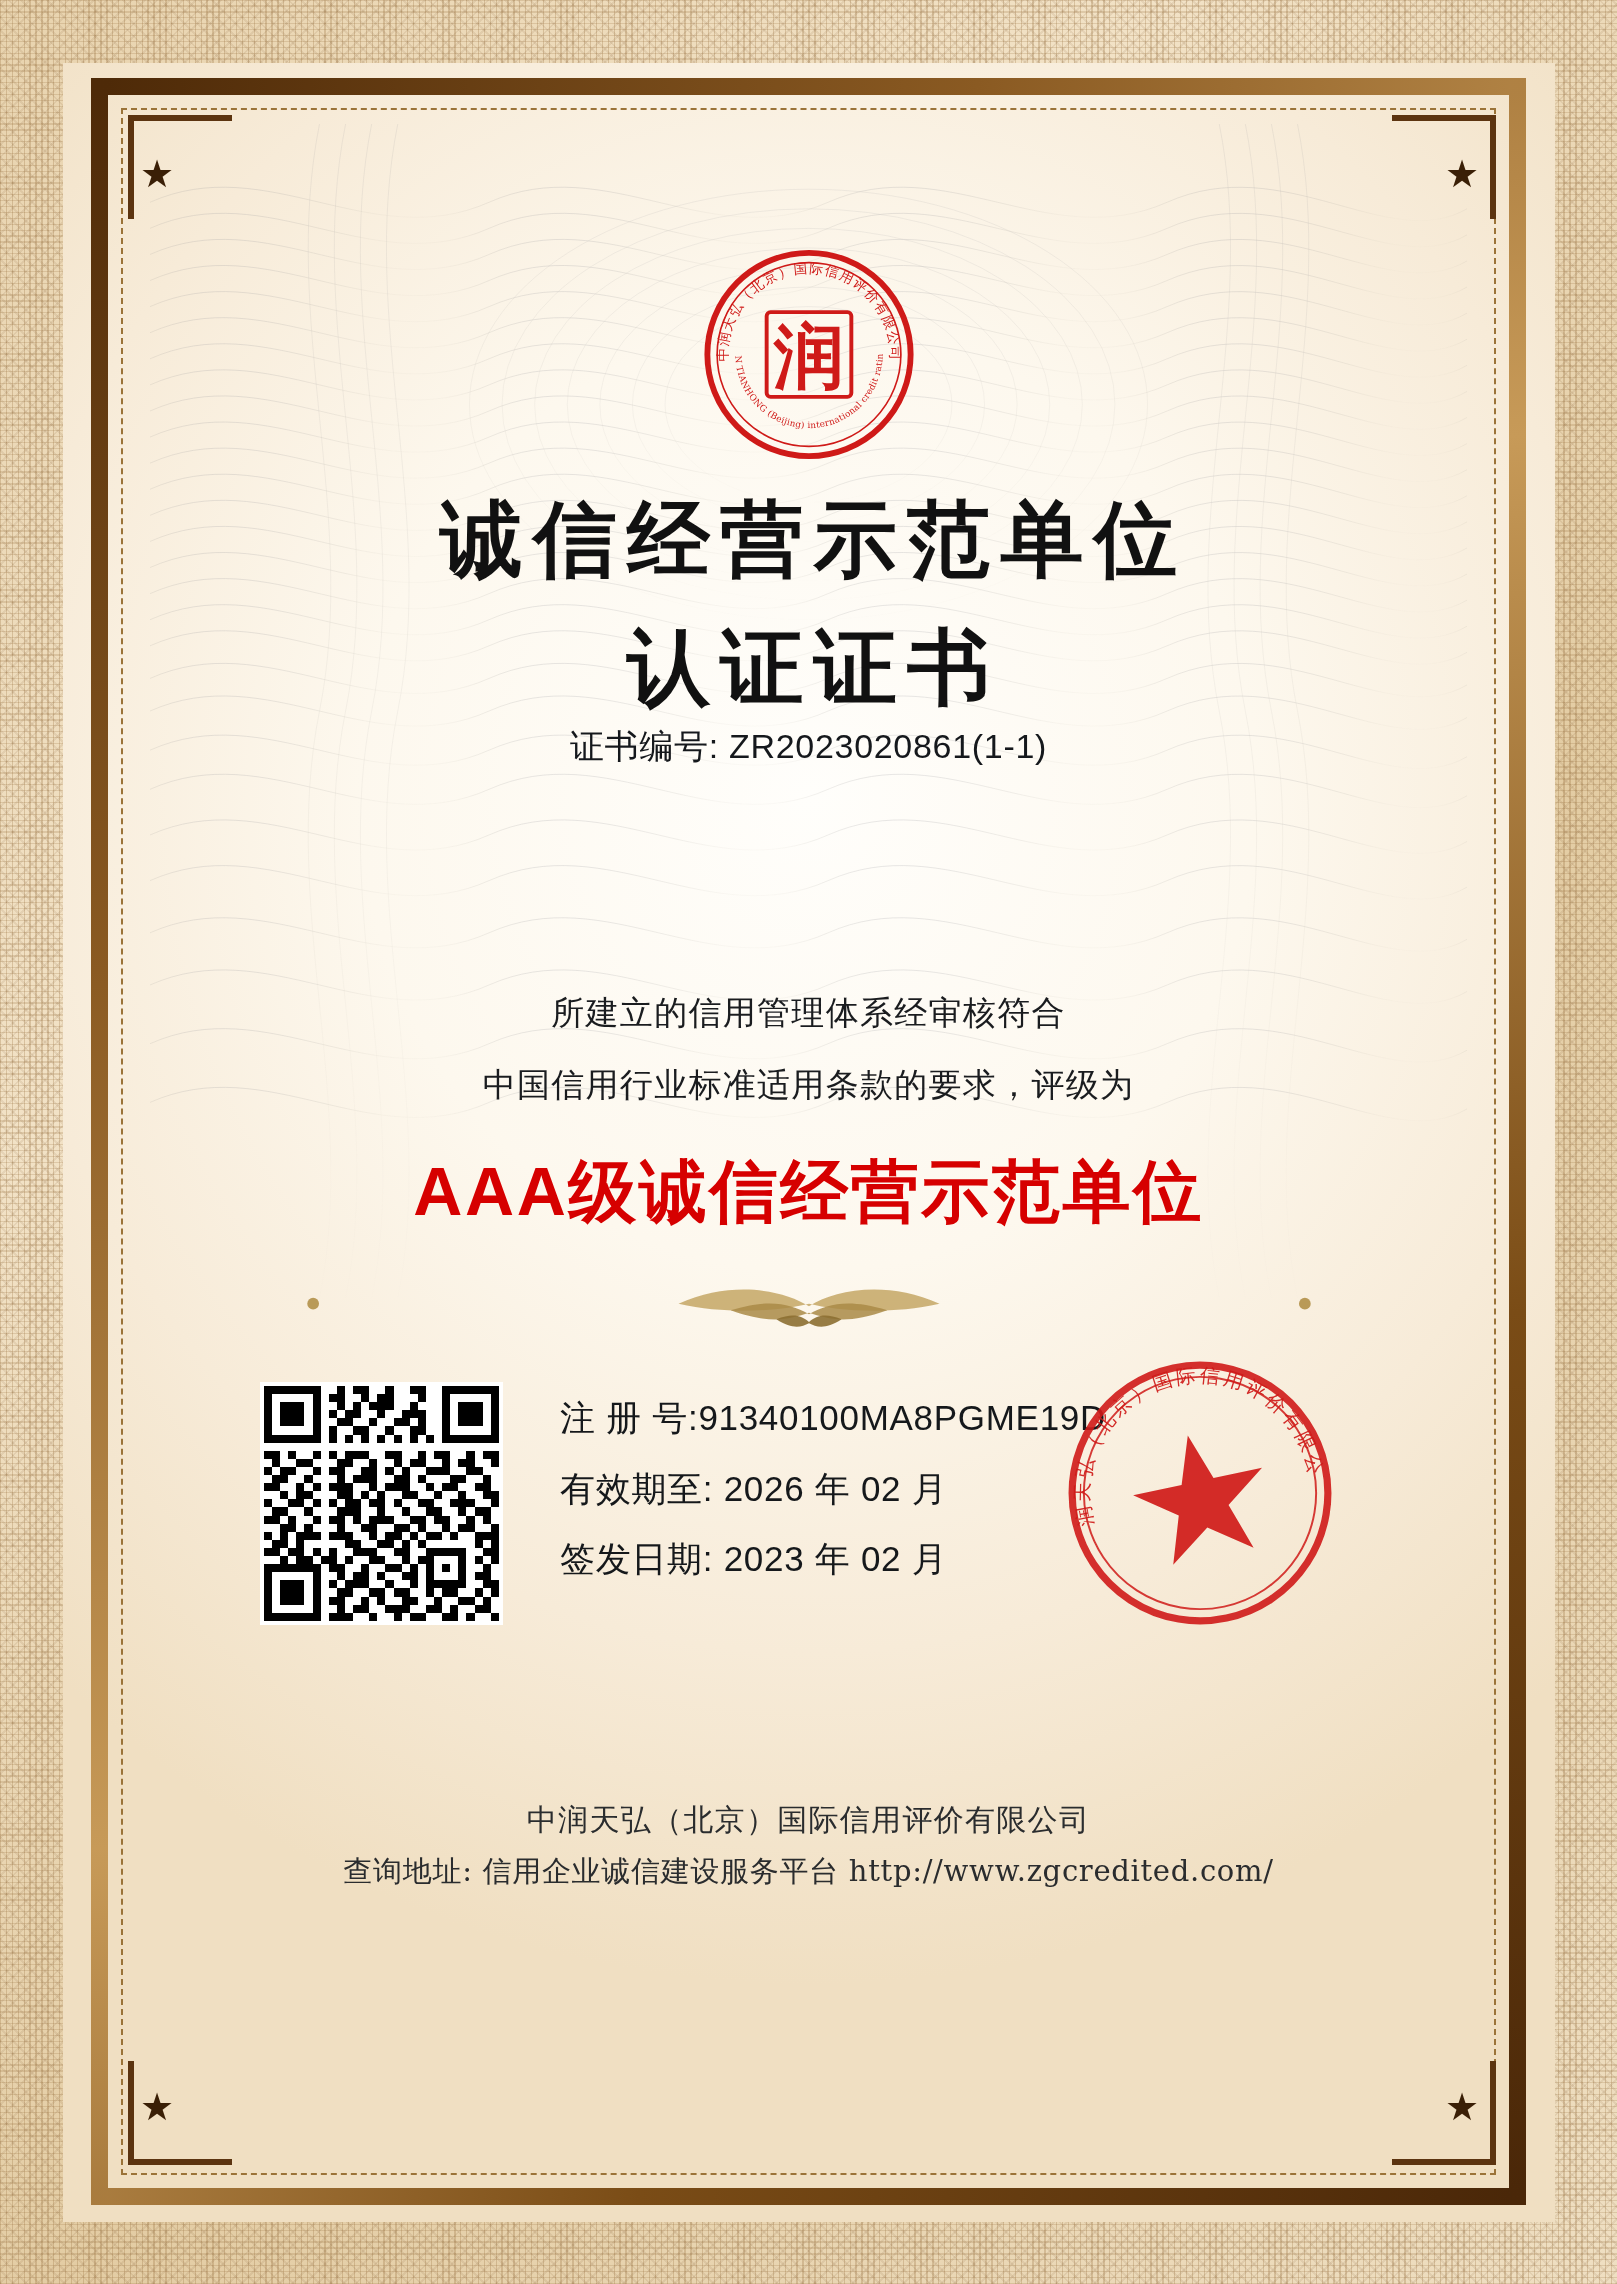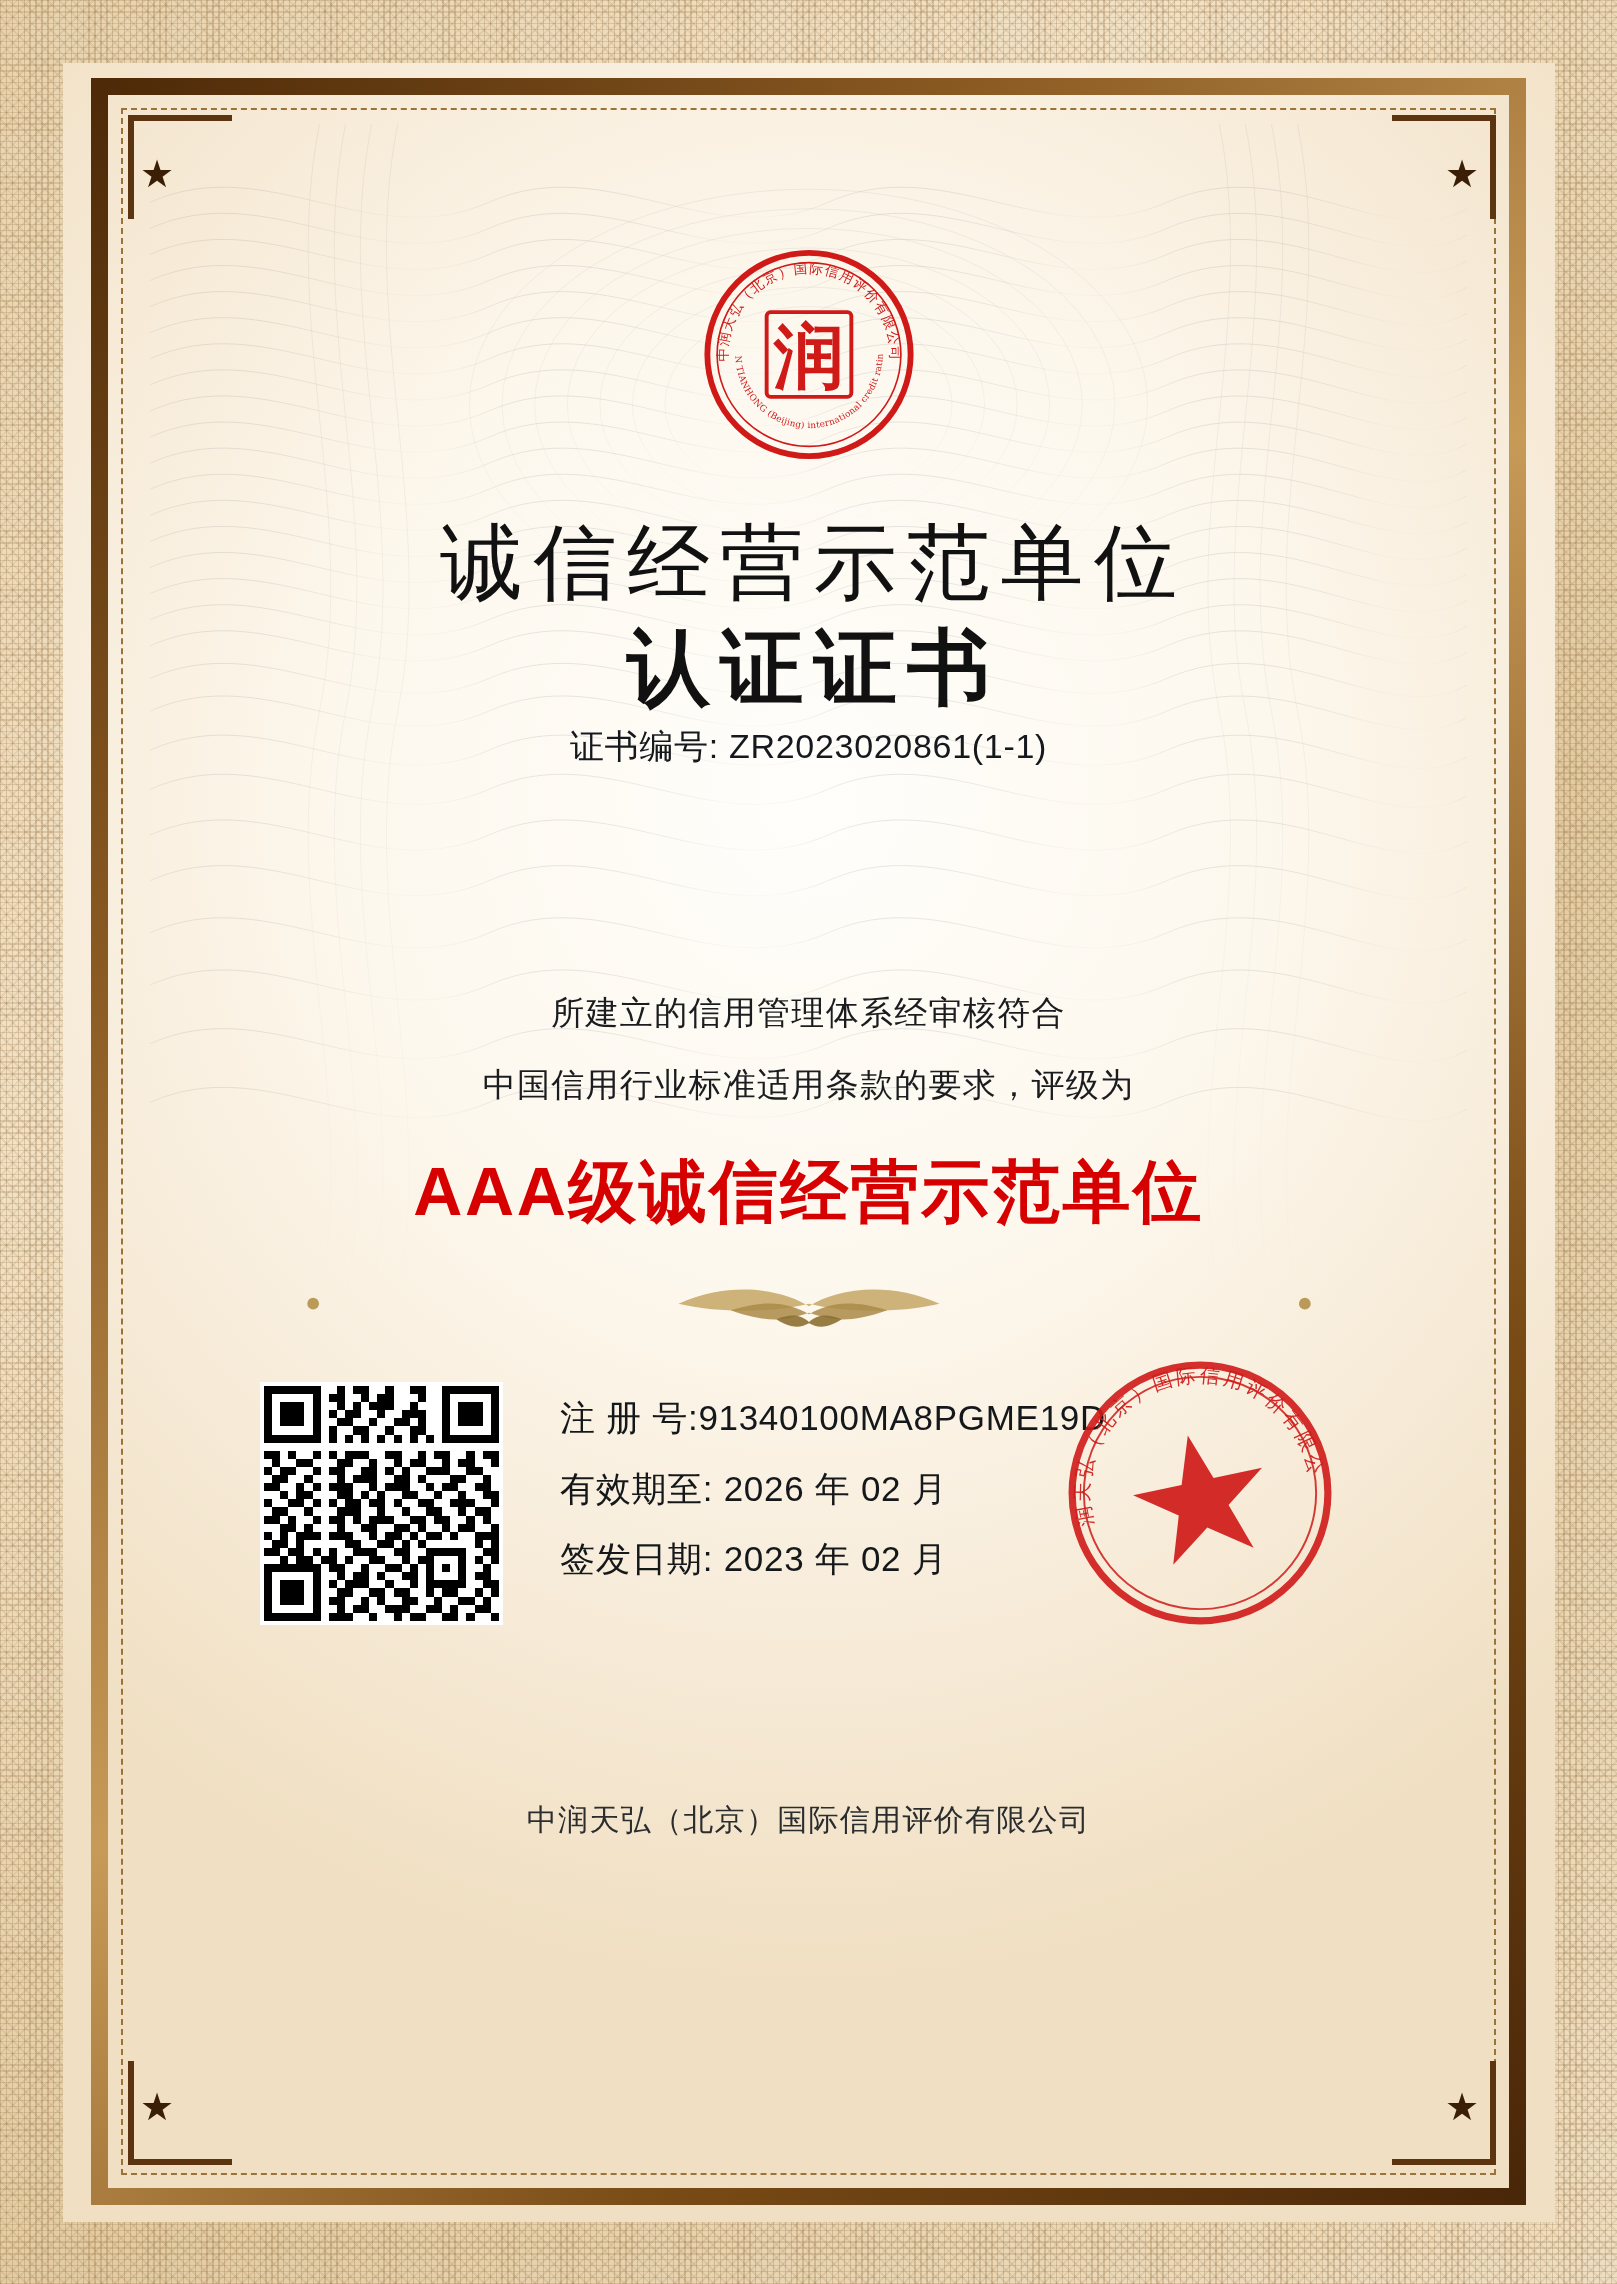--- a/index.html
+++ b/index.html
@@ -108,23 +108,23 @@
   .seal-top {
     position: absolute;
     left: 50%;
     top: 130px;
     transform: translateX(-50%);
     width: 215px; height: 215px;
   }
 
   .title-main {
     position: absolute;
-    top: 391px; left: 0; right: 0;
+    top: 368px; left: 0; right: 0;
     font-family: "DejaVu Serif", "Liberation Serif", serif;
-    font-weight: normal;
+    font-weight: bold;
     font-size: 83px;
     letter-spacing: 10.4px;
     color: #111111;
     text-indent: 10.4px;
   }
   .title-sub {
     position: absolute;
     top: 496px; left: 0; right: 0;
     font-family: Liberation Serif, serif;
     font-weight: bold;
@@ -644,16 +644,17 @@
       </defs>
       <circle cx="210" cy="210" r="196" fill="none" stroke="#cf1a18" stroke-width="11" opacity="0.9"></circle>
       <circle cx="210" cy="210" r="178" fill="none" stroke="#cf1a18" stroke-width="3" opacity="0.85"></circle>
       <text fill="#cf1a18" font-size="30" font-family="'DejaVu Serif',serif" letter-spacing="5" opacity="0.92">
         <textPath href="#arcBot" startOffset="50%" text-anchor="middle">中润天弘（北京）国际信用评价有限公司</textPath>
       </text>
       <path d="M210,120 L235,192 L311,192 L249,237 L273,309 L210,264 L147,309 L171,237 L109,192 L185,192 Z" fill="#cf1a18" opacity="0.92"></path>
     </svg>
 
     <div class="footer1">中润天弘（北京）国际信用评价有限公司</div>
+    <div class="footer2">查询地址: 信用企业诚信建设服务平台  http://www.zgcredited.com/</div>
 
   </div>
 </div>
 
 
 </body></html>

